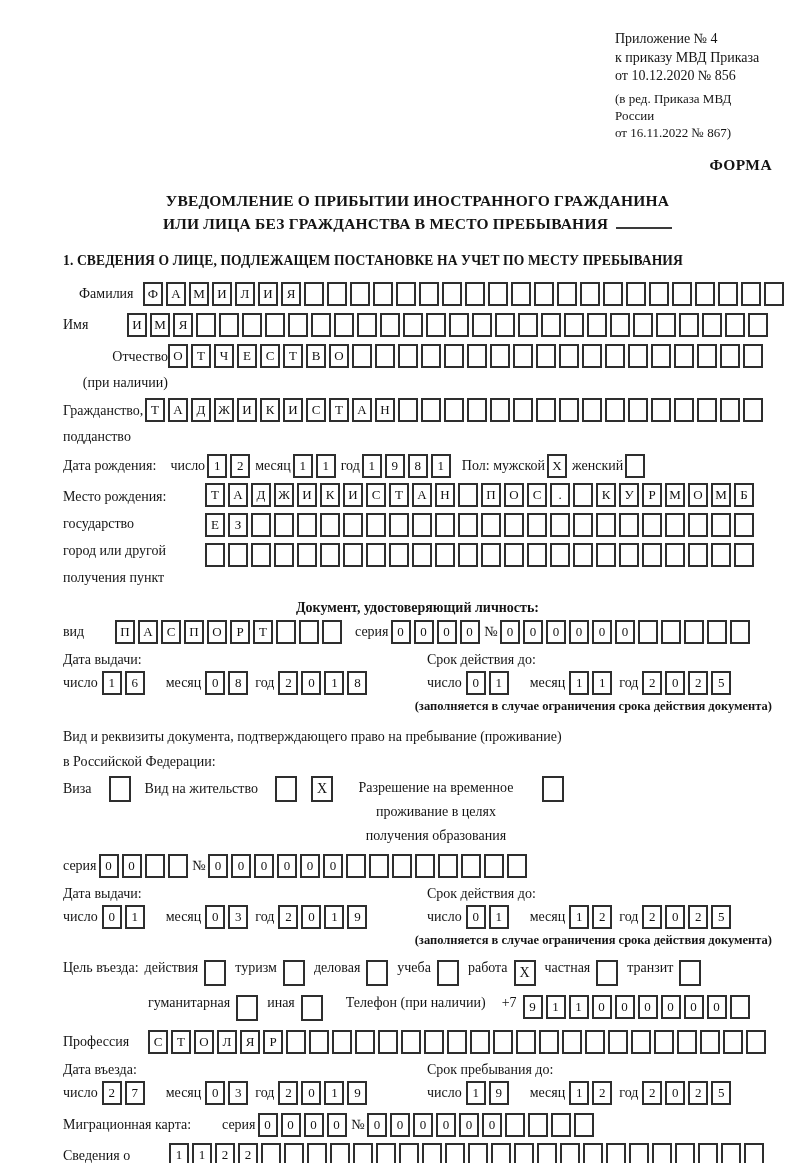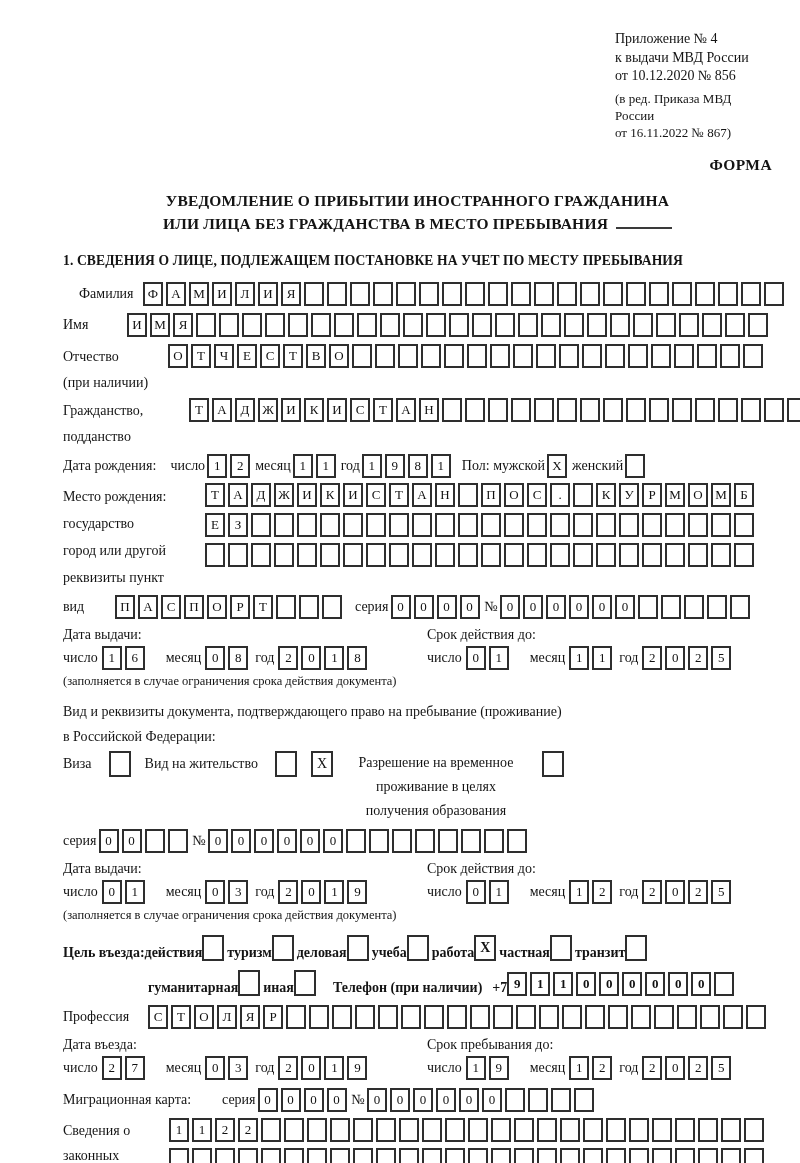--- a/index.html
+++ b/index.html
@@ -28,64 +28,64 @@
 
   .cells { line-height: 0; white-space: nowrap; flex: 0 0 auto; }
   .cell {
     display: inline-block; width: 20px; height: 24px;
     border: 2px solid #2e2e2e; margin-right: 3px;
     text-align: center; font-size: 13px; line-height: 20px;
     vertical-align: top; color: #111;
   }
   .cells.mark .cell { width: 22px; height: 26px; line-height: 22px; font-size: 14px; }
 
-  .w64  { width: 64px; }  .w82  { width: 82px; }  .w105 { width: 105px; }
+  .w64  { width: 64px; }  .w82  { width: 82px; }  .w105 { width: 105px; text-align: right; }
   .w142 { width: 142px; } .w50  { width: 50px; }  .w85  { width: 85px; }
   .w106 { width: 106px; } .w157 { width: 157px; }
 
   .stackrows .cells { display: block; margin-bottom: 6px; }
   .lblcol div { font-size: 14px; line-height: 27px; }
 
   .inlinebits { display: flex; align-items: center; gap: 2px; font-size: 14px; flex-wrap: nowrap; }
   .inlinebits .cells { margin-top: 0; }
 
   
   .dgwrap { display: flex; margin-top: 8px; }
   .dg { }
   .dg-left { width: 340px; }
   .dg-right { margin-left: 38px; width: 360px; }
   .dg-title { text-align: left; font-size: 14px; margin-bottom: 3px; }
   .dg-row { display: flex; align-items: center; gap: 4px; font-size: 14px; }
   .dg-row .gap { width: 10px; }
-  .docnote { font-size: 12.5px; margin-top: 4px; }
+  .docnote { text-align: right; font-size: 12.5px; margin-top: 4px; font-weight: bold; }
 
   .doc-heading { text-align: center; font-weight: bold; font-size: 14px; margin-top: 9px; }
 
   .introline { font-size: 14px; line-height: 25px; margin-top: 10px; }
 
   .opts { display: flex; align-items: flex-start; margin-top: 2px; font-size: 14px; gap: 11px; }
   .opt { display: flex; align-items: flex-start; gap: 17px; }
   .opt .opt-text { line-height: 25px; }
   .opt .opt-text.c2 { width: 188px; text-align: center; line-height: 24px; }
   .opt .opt-text.c3 { width: 178px; text-align: center; line-height: 24px; }
 
-  .purposes { display: flex; align-items: flex-end; gap: 0; font-size: 14px; margin-top: 12px; font-weight: bold; }
+  .purposes { display: flex; align-items: flex-start; gap: 6px; font-size: 14px; margin-top: 12px; }
   .purposes.row2 { margin-left: 85px; margin-top: 9px; }
   .phone-label { margin-left: 14px; }
   .phone-prefix { margin-left: 10px; }
 </style>
 </head>
 <body>
 
 <div class="page">
   <div class="content">
 
     <div class="annex">
       <div>Приложение № 4</div>
-      <div>к выдачи МВД России</div>
+      <div>к приказу МВД Приказа</div>
       <div>от 10.12.2020 № 856</div>
       <div class="amend">
         <div>(в ред. Приказа МВД России</div>
         <div>от 16.11.2022 № 867)</div>
       </div>
     </div>
     <div class="form-word">ФОРМА</div>
 
     <div class="title">
       <div>УВЕДОМЛЕНИЕ О ПРИБЫТИИ ИНОСТРАННОГО ГРАЖДАНИНА</div>
@@ -106,21 +106,21 @@
     </div>
 
     <div class="frow">
       <div class="flabel w105">
         <div class="sub">Отчество</div>
         <div class="sub">(при наличии)</div>
       </div>
       <div class="cells"><span class="cell">О</span><span class="cell">Т</span><span class="cell">Ч</span><span class="cell">Е</span><span class="cell">С</span><span class="cell">Т</span><span class="cell">В</span><span class="cell">О</span><span class="cell"></span><span class="cell"></span><span class="cell"></span><span class="cell"></span><span class="cell"></span><span class="cell"></span><span class="cell"></span><span class="cell"></span><span class="cell"></span><span class="cell"></span><span class="cell"></span><span class="cell"></span><span class="cell"></span><span class="cell"></span><span class="cell"></span><span class="cell"></span><span class="cell"></span><span class="cell"></span></div>
     </div>
 
-    <div class="frow" style="margin-top:2px;gap:44px;">
+    <div class="frow" style="margin-top:2px;">
       <div class="flabel w82">
         <div class="sub">Гражданство,</div>
         <div class="sub">подданство</div>
       </div>
       <div class="cells"><span class="cell">Т</span><span class="cell">А</span><span class="cell">Д</span><span class="cell">Ж</span><span class="cell">И</span><span class="cell">К</span><span class="cell">И</span><span class="cell">С</span><span class="cell">Т</span><span class="cell">А</span><span class="cell">Н</span><span class="cell"></span><span class="cell"></span><span class="cell"></span><span class="cell"></span><span class="cell"></span><span class="cell"></span><span class="cell"></span><span class="cell"></span><span class="cell"></span><span class="cell"></span><span class="cell"></span><span class="cell"></span><span class="cell"></span><span class="cell"></span><span class="cell"></span><span class="cell"></span></div>
     </div>
 
     <div class="inlinebits" style="margin-top:4px;">
       <span>Дата рождения:</span>
       <span style="width:10px;"></span>
@@ -135,29 +135,30 @@
       <span class="cells"><span class="cell">X</span></span>
       <span>женский</span>
       <span class="cells"><span class="cell"></span></span>
     </div>
 
     <div class="frow" style="margin-top:5px;">
       <div class="lblcol w142">
         <div>Место рождения:</div>
         <div>государство</div>
         <div>город или другой</div>
-        <div>реквизиты пункт</div>
+        <div>получения пункт</div>
       </div>
       <div class="stackrows">
         <div class="cells"><span class="cell">Т</span><span class="cell">А</span><span class="cell">Д</span><span class="cell">Ж</span><span class="cell">И</span><span class="cell">К</span><span class="cell">И</span><span class="cell">С</span><span class="cell">Т</span><span class="cell">А</span><span class="cell">Н</span><span class="cell"></span><span class="cell">П</span><span class="cell">О</span><span class="cell">С</span><span class="cell">.</span><span class="cell"></span><span class="cell">К</span><span class="cell">У</span><span class="cell">Р</span><span class="cell">М</span><span class="cell">О</span><span class="cell">М</span><span class="cell">Б</span></div>
         <div class="cells"><span class="cell">Е</span><span class="cell">З</span><span class="cell"></span><span class="cell"></span><span class="cell"></span><span class="cell"></span><span class="cell"></span><span class="cell"></span><span class="cell"></span><span class="cell"></span><span class="cell"></span><span class="cell"></span><span class="cell"></span><span class="cell"></span><span class="cell"></span><span class="cell"></span><span class="cell"></span><span class="cell"></span><span class="cell"></span><span class="cell"></span><span class="cell"></span><span class="cell"></span><span class="cell"></span><span class="cell"></span></div>
         <div class="cells"><span class="cell"></span><span class="cell"></span><span class="cell"></span><span class="cell"></span><span class="cell"></span><span class="cell"></span><span class="cell"></span><span class="cell"></span><span class="cell"></span><span class="cell"></span><span class="cell"></span><span class="cell"></span><span class="cell"></span><span class="cell"></span><span class="cell"></span><span class="cell"></span><span class="cell"></span><span class="cell"></span><span class="cell"></span><span class="cell"></span><span class="cell"></span><span class="cell"></span><span class="cell"></span><span class="cell"></span></div>
       </div>
     </div>
 
+    <div class="doc-heading">Документ, удостоверяющий личность:</div>
     <div class="inlinebits" style="margin-top:4px;">
       <span class="w50">вид</span>
       <span class="cells"><span class="cell">П</span><span class="cell">А</span><span class="cell">С</span><span class="cell">П</span><span class="cell">О</span><span class="cell">Р</span><span class="cell">Т</span><span class="cell"></span><span class="cell"></span><span class="cell"></span></span>
       <span style="margin-left:8px;">серия</span>
       <span class="cells"><span class="cell">0</span><span class="cell">0</span><span class="cell">0</span><span class="cell">0</span></span>
       <span>№</span>
       <span class="cells"><span class="cell">0</span><span class="cell">0</span><span class="cell">0</span><span class="cell">0</span><span class="cell">0</span><span class="cell">0</span><span class="cell"></span><span class="cell"></span><span class="cell"></span><span class="cell"></span><span class="cell"></span></span>
     </div>
     <div class="dgwrap">
       <div class="dg dg-left">

